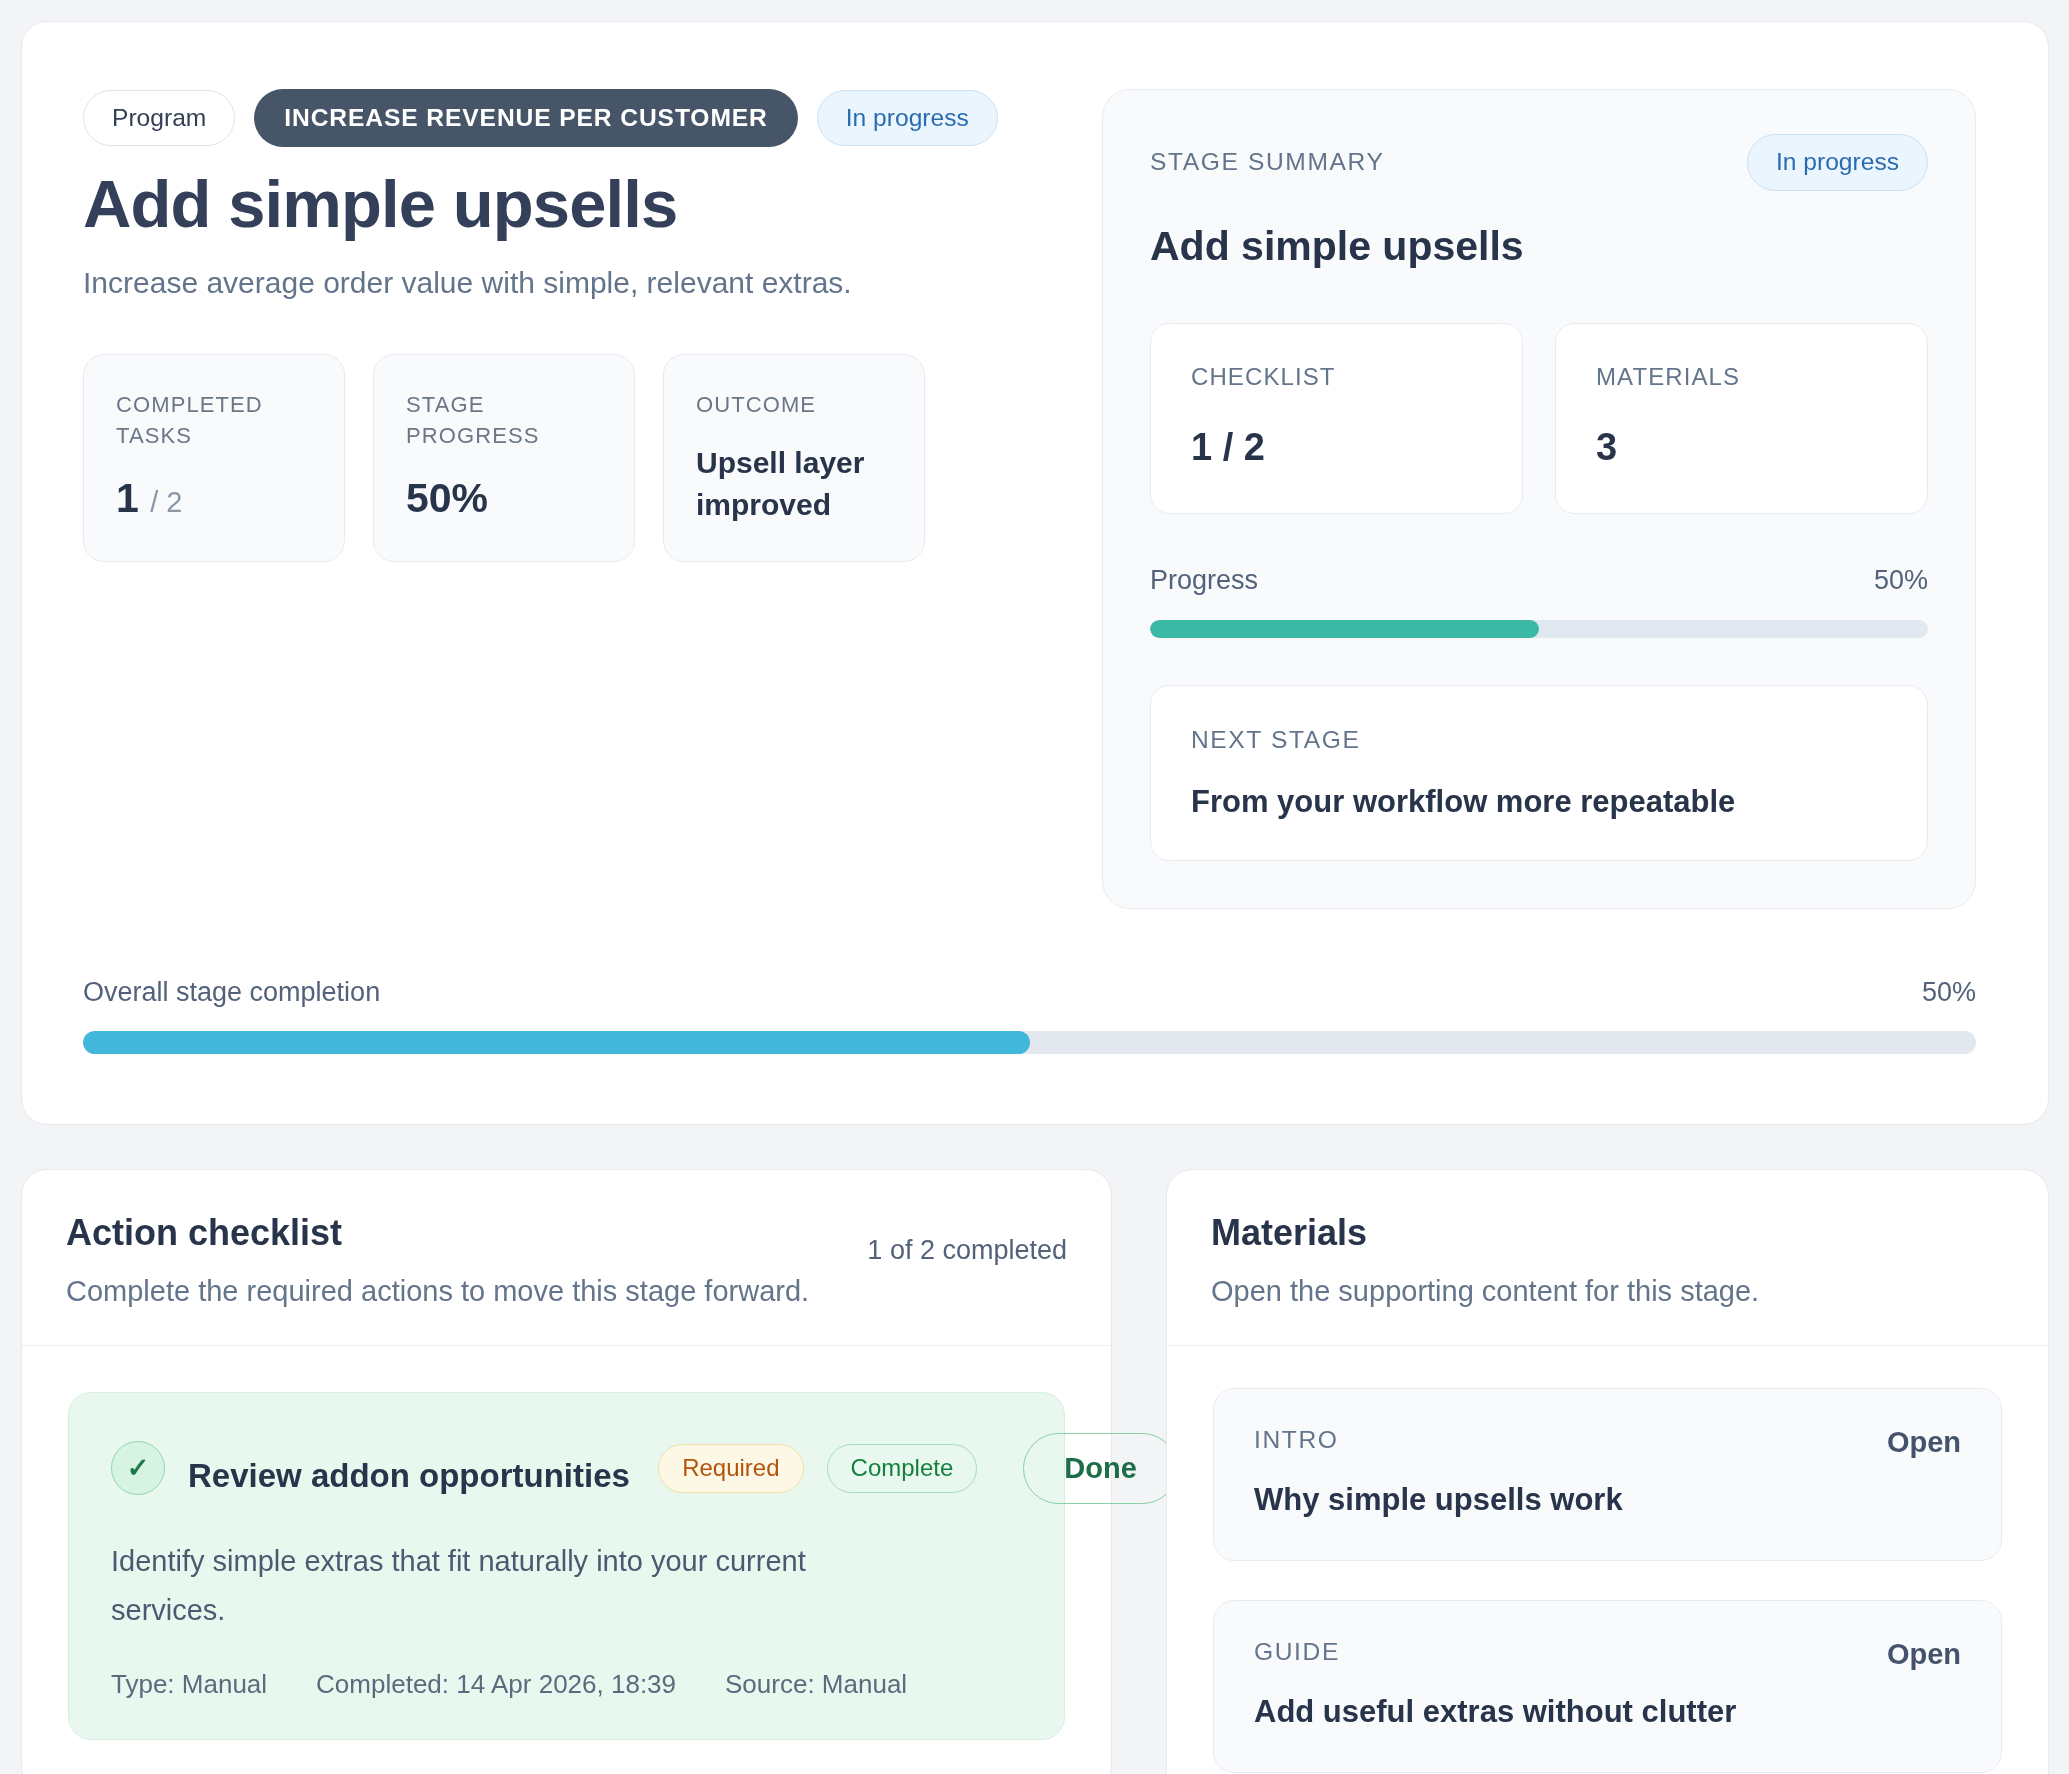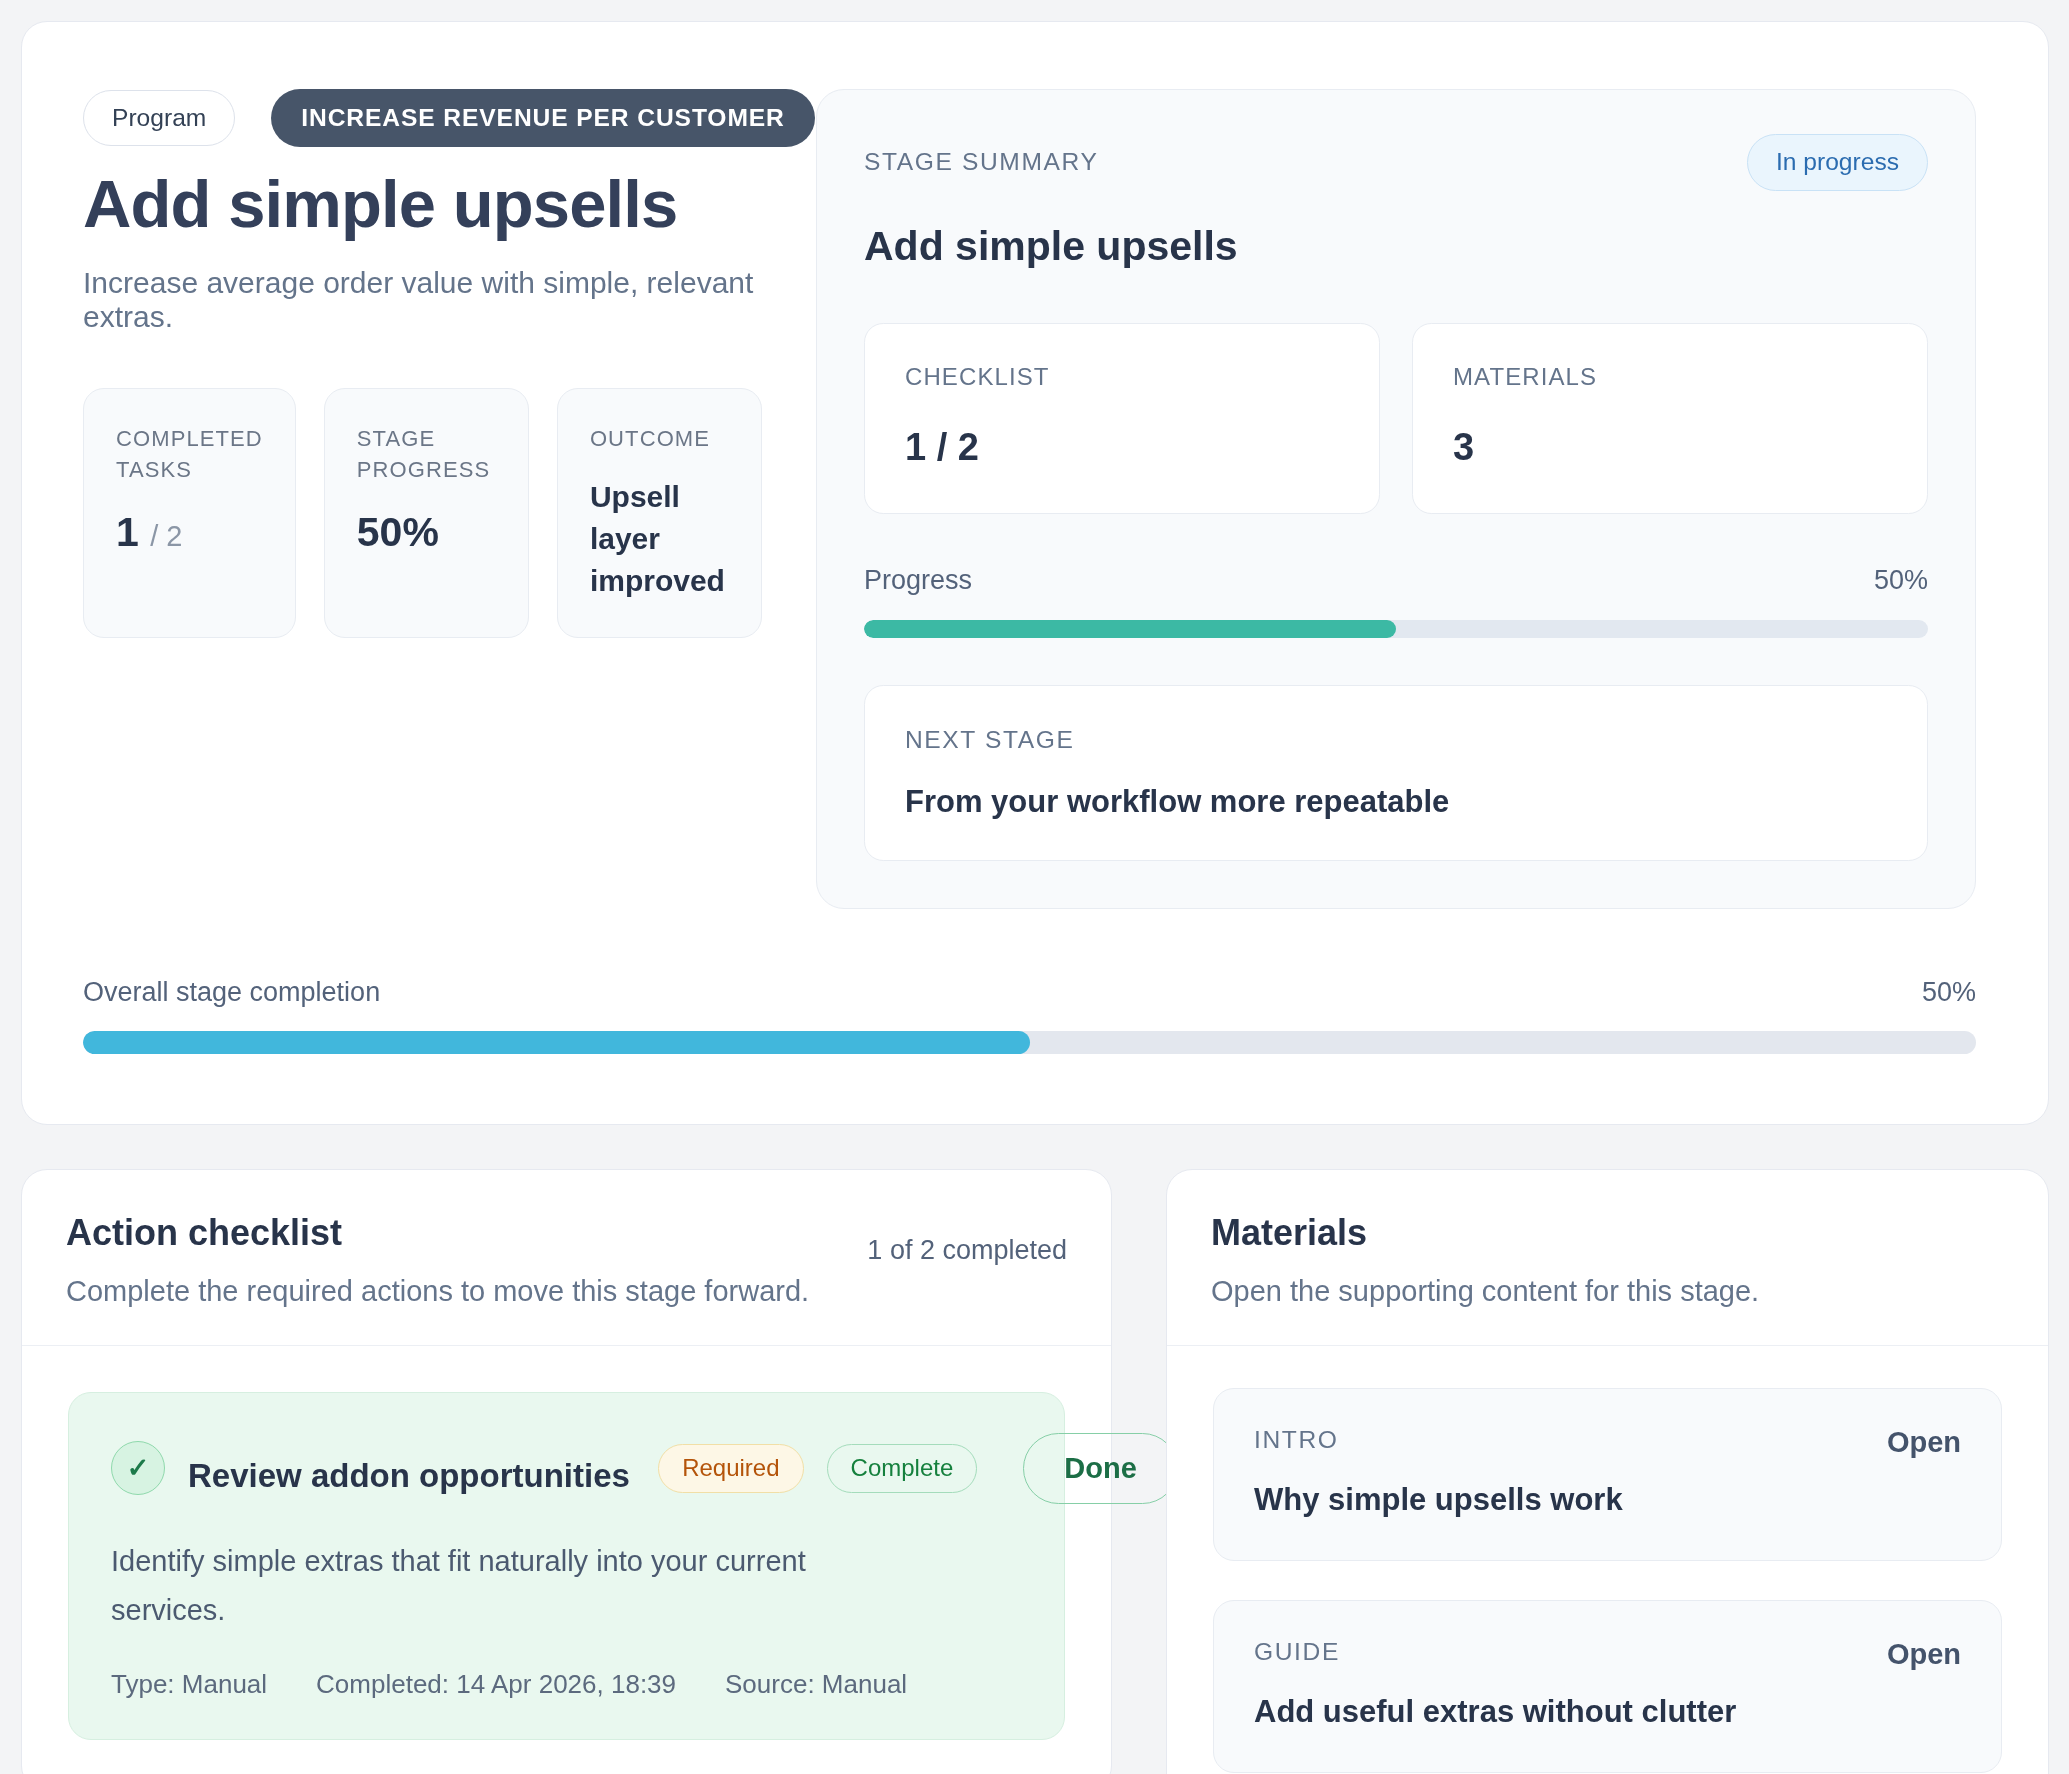--- a/index.html
+++ b/index.html
@@ -14,21 +14,21 @@
     background: #ffffff;
     border: 1.8px solid #e6e9f0;
     border-radius: 26px;
   }
 
   
   .hero { padding: 67px 72px 70px 61px; }
   .hero-top { display: flex; gap: 54px; }
   .hero-left { flex: 1; min-width: 0; }
 
-  .pill-row { display: flex; align-items: center; gap: 36px; }
+  .pill-row { display: flex; align-items: center; gap: 19px; }
   .pill {
     display: inline-flex; align-items: center;
     border-radius: 877px; font-size: 24.6px; line-height: 1;
     padding: 15px 28px; white-space: nowrap;
   }
   .pill-outline { border: 1.8px solid #dde2eb; background: #ffffff; color: #334155; }
   .pill-dark {
     background: #475569; color: #ffffff; font-weight: bold;
     letter-spacing: 0.9px; padding: 16.7px 30px; font-size: 24.6px;
   }
@@ -43,21 +43,21 @@
     width: 262px; background: #f8fafc; border: 1.8px solid #e8ecf2;
     border-radius: 21px; padding: 35px 32px; min-height: 186px;
   }
   .stat-label { font-size: 22px; color: #6b7687; letter-spacing: 1.1px; line-height: 1.4; }
   .stat-value { margin-top: 23px; font-size: 41px; font-weight: bold; color: #28344a; }
   .stat-suffix { font-size: 29px; font-weight: normal; color: #8b96a6; }
   .stat-value-text { margin-top: 21px; font-size: 30px; font-weight: bold; color: #28344a; line-height: 1.4; }
 
   
   .summary {
-    width: 1160px; flex: none;
+    width: 874px; flex: none;
     background: #f8fafc; border: 1.8px solid #e8ecf2;
     border-radius: 28px; padding: 44px 47px 47px;
   }
   .summary-head { display: flex; align-items: center; justify-content: space-between; }
   .kicker { font-size: 24.6px; color: #64748b; letter-spacing: 1.6px; }
   .summary-title { margin-top: 32px; font-size: 41px; font-weight: bold; color: #28344a; }
   .summary-cards { display: flex; gap: 32px; margin-top: 53px; }
   .summary-card {
     flex: 1; background: #ffffff; border: 1.8px solid #e8ecf2;
     border-radius: 19.3px; padding: 39px 40px; min-height: 191px;

